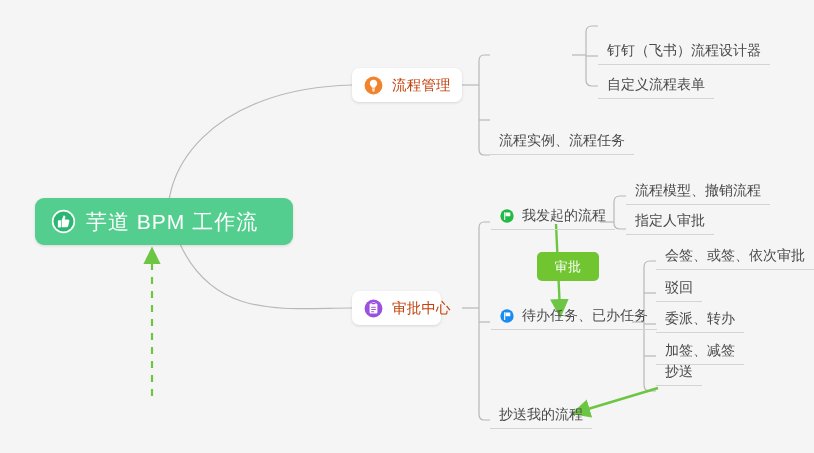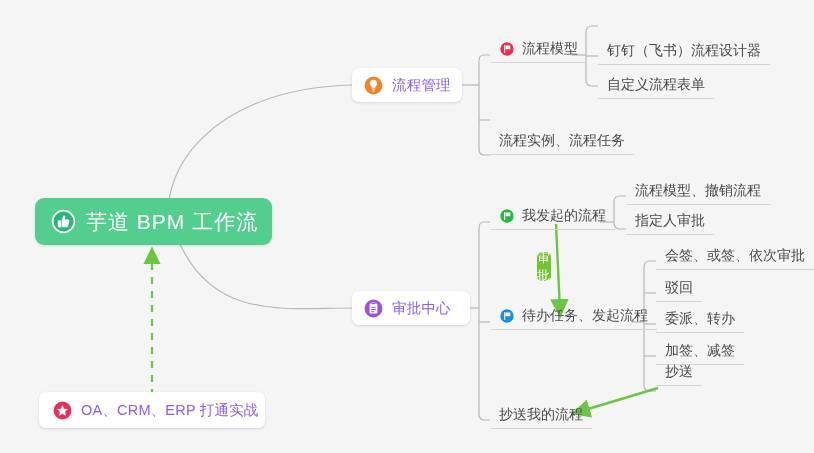--- a/index.html
+++ b/index.html
@@ -30,21 +30,21 @@
     position: absolute;
     display: flex;
     align-items: center;
     box-sizing: border-box;
     background: #ffffff;
     border-radius: 7px;
     box-shadow: 0 1px 3px rgba(0,0,0,0.13);
     white-space: nowrap;
   }
   .card .lbl {
-    color: #8b5cf6;
+    color: #c2410c;
     font-size: 14.5px;
     letter-spacing: 0.2px;
   }
 
   
   .root {
     position: absolute;
     display: flex;
     align-items: center;
     box-sizing: border-box;
@@ -161,21 +161,21 @@
       <path d="M 644,356 L 656,356"></path>
     </g>
 
     <path d="M 152,396 L 152,253" stroke="#6cc644" stroke-width="2.2" fill="none" stroke-dasharray="7 7" marker-end="url(#grnArrowUp)"></path>
 
     <path d="M 556,224 L 560,311" stroke="#6cc644" stroke-width="2.4" fill="none" marker-end="url(#grnArrow)"></path>
 
     <path d="M 658,388 L 578,412" stroke="#6cc644" stroke-width="2.4" fill="none" marker-end="url(#grnArrow)"></path>
   </svg>
 
-  <div class="root" style="left:35px; top:198px; width:237px; height:47px; padding:3px 16px;">
+  <div class="root" style="left:35px; top:198px; width:258px; height:47px; padding:3px 16px;">
     <span class="ico ico-lg">
       <svg viewBox="0 0 24 24" width="25" height="25">
         <circle cx="12" cy="12" r="11.2" fill="#ffffff"></circle>
         <circle cx="12" cy="12" r="9.6" fill="#2bb673"></circle>
         <path d="M10.2 17.6 L10.2 10.9 L12.1 6.2 C13.4 6.0 14.0 6.9 13.7 8.0 L13.2 10.0 L16.4 10.0
                  C17.3 10.0 17.9 10.8 17.6 11.7 L16.5 16.2 C16.3 17.1 15.6 17.6 14.8 17.6 Z" fill="#ffffff"></path>
         <rect x="6.6" y="10.7" width="3.0" height="7.0" rx="0.7" fill="#ffffff"></rect>
       </svg>
     </span>
     <span class="lbl">芋道 BPM 工作流</span>
@@ -188,37 +188,27 @@
         <path d="M10 4.0 C12.2 4.0 13.9 5.7 13.9 7.8 C13.9 9.2 13.1 10.1 12.4 10.9
                  C12.0 11.4 11.8 11.8 11.8 12.3 L8.2 12.3 C8.2 11.8 8.0 11.4 7.6 10.9
                  C6.9 10.1 6.1 9.2 6.1 7.8 C6.1 5.7 7.8 4.0 10 4.0 Z" fill="#ffffff"></path>
         <rect x="8.3" y="13.1" width="3.4" height="1.3" rx="0.6" fill="#ffffff"></rect>
         <rect x="8.7" y="15.0" width="2.6" height="1.2" rx="0.6" fill="#ffffff"></rect>
       </svg>
     </span>
     <span class="lbl">流程管理</span>
   </div>
 
-  <div class="sub" style="left:491px; top:40px;">
-    <span class="ico ico-sm">
-      <svg viewBox="0 0 16 16" width="14" height="14">
-        <circle cx="8" cy="8" r="7.6" fill="#ef2d52"></circle>
-        <rect x="4.7" y="3.5" width="1.25" height="9.2" rx="0.5" fill="#ffffff"></rect>
-        <path d="M6.3 4.0 L11.8 4.0 L11.8 8.3 L6.3 8.3 Z" fill="#ffffff"></path>
-      </svg>
-    </span>
-    <span class="lbl">流程模型</span>
-  </div>
 
   <div class="leaf" style="left:598px; top:42px;">钉钉（飞书）流程设计器</div>
   <div class="leaf" style="left:598px; top:76px;">自定义流程表单</div>
 
   <div class="leaf" style="left:490px; top:132px;">流程实例、流程任务</div>
 
-  <div class="card" style="left:352px; top:291px; width:118px; height:34px; padding:0 12px;">
+  <div class="card" style="left:352px; top:291px; width:89px; height:34px; padding:0 12px;">
     <span class="ico ico-md">
       <svg viewBox="0 0 20 20" width="19" height="19">
         <circle cx="10" cy="10" r="9.4" fill="#9b51e0"></circle>
         <rect x="5.9" y="4.8" width="8.2" height="10.5" rx="1.1" fill="#ffffff"></rect>
         <rect x="8.1" y="3.4" width="3.8" height="2.4" rx="1.0" fill="#ffffff"></rect>
         <rect x="8.1" y="3.9" width="3.8" height="1.6" rx="0.7" fill="#9b51e0"></rect>
         <rect x="7.4" y="8.2" width="5.2" height="1.05" rx="0.5" fill="#9b51e0"></rect>
         <rect x="7.4" y="10.5" width="5.2" height="1.05" rx="0.5" fill="#9b51e0"></rect>
         <rect x="7.4" y="12.8" width="3.4" height="1.05" rx="0.5" fill="#9b51e0"></rect>
       </svg>
@@ -241,37 +231,27 @@
   <div class="leaf" style="left:626px; top:212px;">指定人审批</div>
 
   <div class="sub" style="left:491px; top:307px;">
     <span class="ico ico-sm">
       <svg viewBox="0 0 16 16" width="14" height="14">
         <circle cx="8" cy="8" r="7.6" fill="#1a8cf0"></circle>
         <rect x="4.7" y="3.5" width="1.25" height="9.2" rx="0.5" fill="#ffffff"></rect>
         <path d="M6.3 4.0 L11.8 4.0 L11.8 8.3 L6.3 8.3 Z" fill="#ffffff"></path>
       </svg>
     </span>
-    <span class="lbl">待办任务、发起流程</span>
+    <span class="lbl">待办任务、已办任务</span>
   </div>
 
   <div class="leaf" style="left:656px; top:247px;">会签、或签、依次审批</div>
   <div class="leaf" style="left:656px; top:279px;">驳回</div>
   <div class="leaf" style="left:656px; top:310px;">委派、转办</div>
   <div class="leaf" style="left:656px; top:342px;">加签、减签</div>
   <div class="leaf" style="left:656px; top:363px;">抄送</div>
 
   <div class="leaf" style="left:490px; top:406px;">抄送我的流程</div>
 
-  <div class="badge" style="left:537px; top:252px; width:14px; height:29px;">审批</div>
-
-  <div class="card" style="left:39px; top:392px; width:226px; height:36px; padding:0 14px;">
-    <span class="ico ico-md">
-      <svg viewBox="0 0 20 20" width="19" height="19">
-        <circle cx="10" cy="10" r="9.4" fill="#ef2d52"></circle>
-        <path d="M10 4.3 L11.75 8.05 L15.8 8.5 L12.8 11.3 L13.6 15.4
-                 L10 13.35 L6.4 15.4 L7.2 11.3 L4.2 8.5 L8.25 8.05 Z" fill="#ffffff"></path>
-      </svg>
-    </span>
-    <span class="lbl">OA、CRM、ERP 打通实战</span>
-  </div>
+  <div class="badge" style="left:537px; top:252px; width:62px; height:29px;">审批</div>
+
 
 </div>
 
 </body></html>

